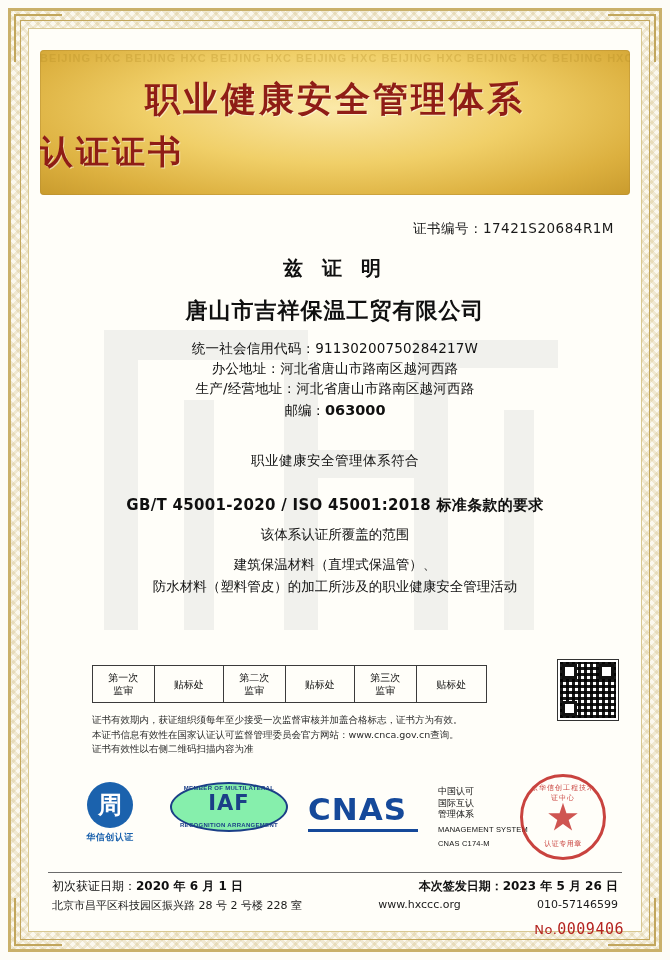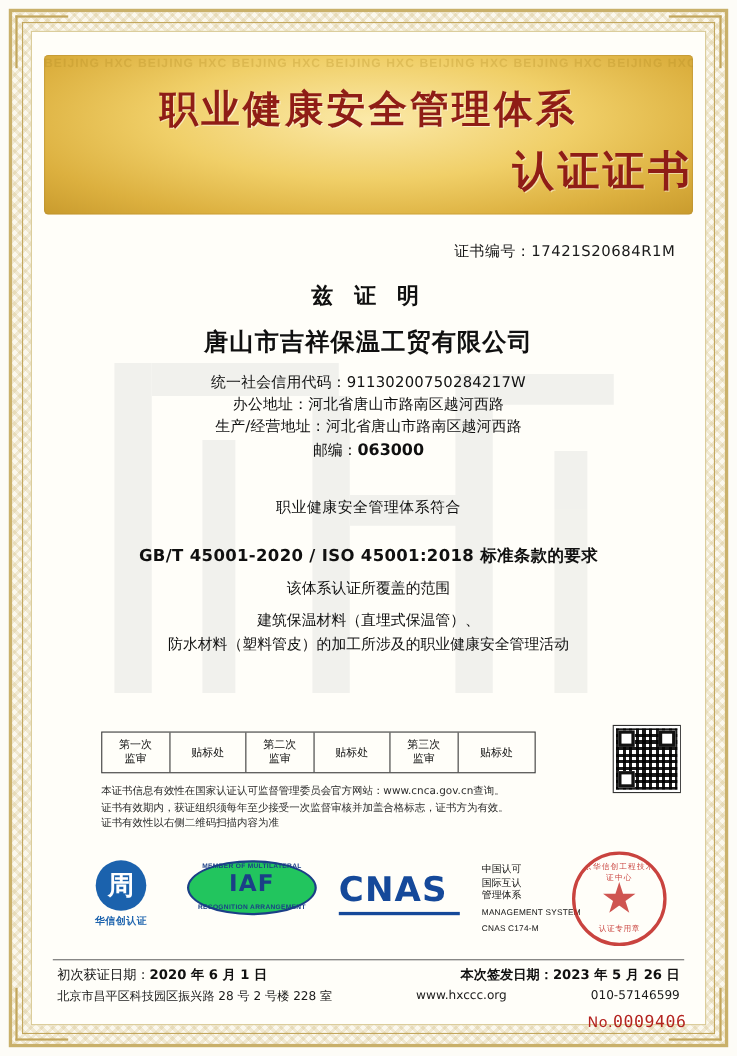--- a/index.html
+++ b/index.html
@@ -101,23 +101,23 @@
     font-family: "DejaVu Sans", "Liberation Sans", sans-serif;
     font-size: 35px;
     font-weight: bold;
     color: #8f1d16;
     letter-spacing: 3px;
     text-shadow: 1px 1px 0 rgba(255,255,255,0.5);
   }
   .banner-sub {
     position: absolute;
     left: 0; right: 0; top: 80px;
-    text-align: right;
-    font-family: "DejaVu Sans", "Liberation Sans", sans-serif;
-    font-size: 38px;
+    text-align: left;
+    font-family: "DejaVu Sans", "Liberation Sans", sans-serif;
+    font-size: 33px;
     font-weight: bold;
     color: #8f1d16;
     letter-spacing: 3px;
     text-shadow: 1px 1px 0 rgba(255,255,255,0.5);
   }
 
   
   .cert-no {
     position: absolute;
     right: 56px;
@@ -289,21 +289,21 @@
     color: #1b62ad;
     font-weight: bold;
     letter-spacing: 0.5px;
   }
   
   .logo-iaf { left: 110px; width: 118px; }
   .iaf-oval {
     width: 118px; height: 50px;
     border: 2.5px solid #1b3f87;
     border-radius: 50%/50%;
-    background: #22c55e;
+    background: #86efac;
     position: relative;
     box-sizing: border-box;
   }
   .iaf-main {
     position: absolute; left: 0; right: 0; top: 7px;
     text-align: center;
     font-size: 21px;
     font-weight: bold;
     color: #1b3f87;
     letter-spacing: 1px;
@@ -525,22 +525,22 @@
     <div class="surv-cell slot">贴标处</div>
   </div>
 
   <div class="qr">
     <div class="qr-finder a"></div>
     <div class="qr-finder b"></div>
     <div class="qr-finder c"></div>
   </div>
 
   <div class="fineprint">
+    <div>证书有效期内，获证组织须每年至少接受一次监督审核并加盖合格标志，证书方为有效。</div>
     <div>本证书信息有效性在国家认证认可监督管理委员会官方网站：www.cnca.gov.cn查询。</div>
-    <div>证书有效期内，获证组织须每年至少接受一次监督审核并加盖合格标志，证书方为有效。</div>
     <div>证书有效性以右侧二维码扫描内容为准</div>
   </div>
 
   <div class="logos">
 
     <div class="logo logo-hxc">
       <div class="hxc-circle">周</div>
       <div class="hxc-text">华信创认证</div>
     </div>
 

